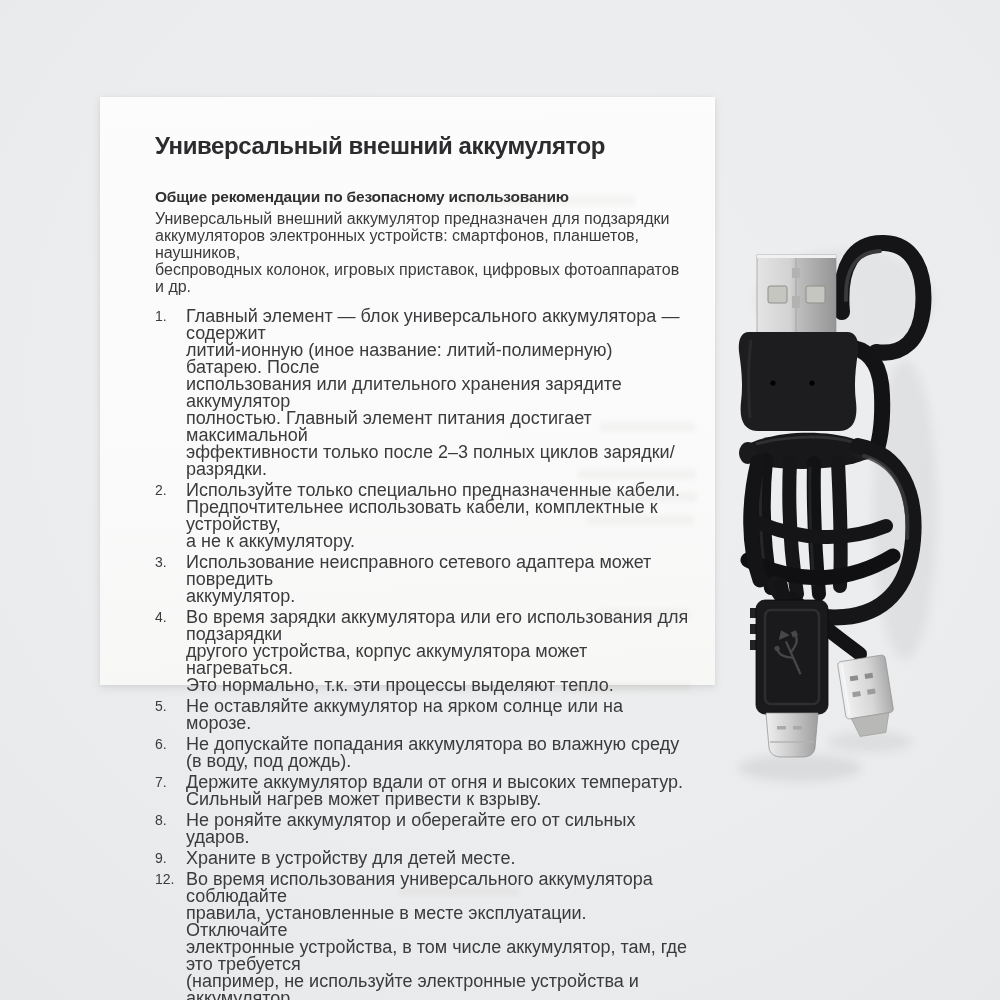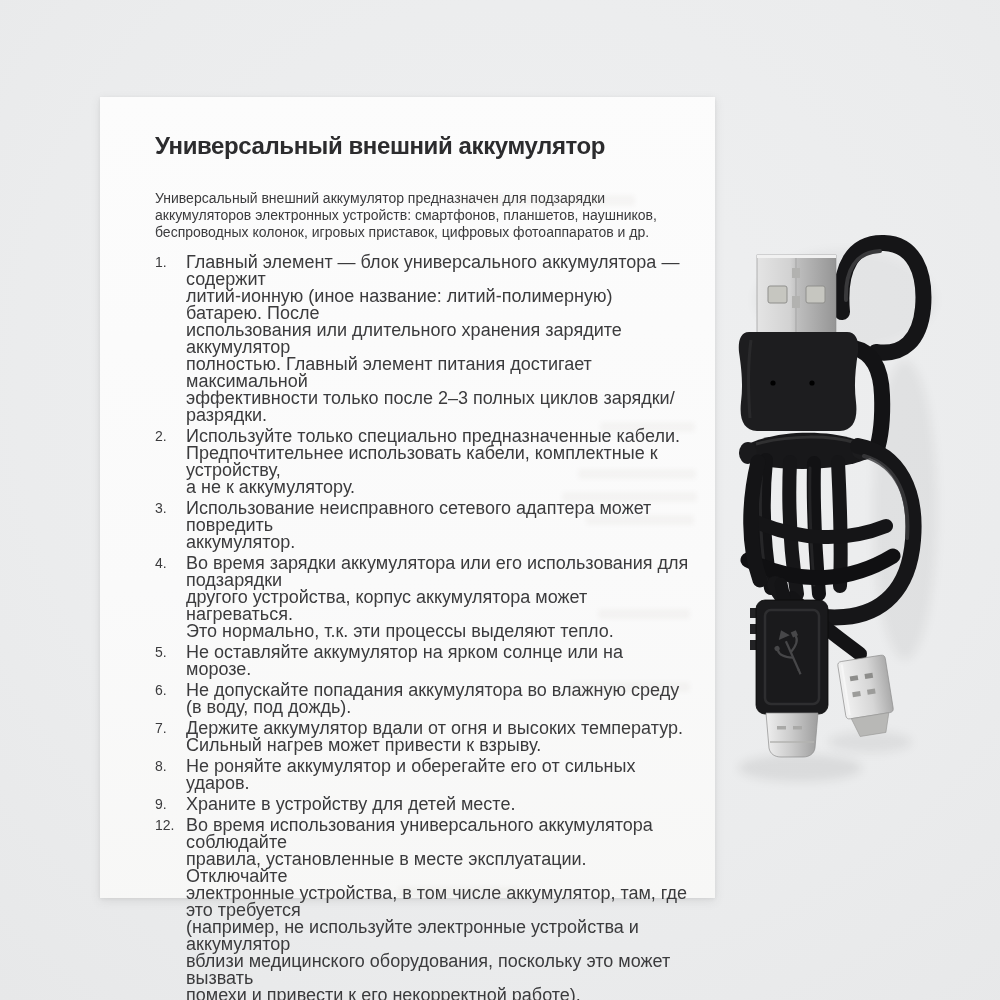--- a/index.html
+++ b/index.html
@@ -9,21 +9,21 @@
   }
   .photo {
     position: relative;
     width: 1000px; height: 1000px;
     overflow: hidden;
     background: radial-gradient(circle at 52% 38%, #eff0f1 0%, #ebeced 62%, #e7e8e9 100%);
   }
   .paper {
     position: absolute;
     left: 100px; top: 97px;
-    width: 615px; height: 801px;
+    width: 615px; height: 588px;
     background: linear-gradient(178deg, #fcfcfc 0%, #fafafa 60%, #f7f7f6 100%);
     box-shadow: 0 3px 10px rgba(70,70,70,0.10), 0 1px 3px rgba(70,70,70,0.08);
   }
   .doc-content {
     position: relative;
     padding: 34px 25px 0 55px;
     color: #3b3b3d;
   }
   .doc-title {
     margin: 0;
@@ -35,22 +35,22 @@
   }
   .doc-subtitle {
     margin: 26px 0 0 0;
     font-size: 15.5px;
     line-height: 19px;
     font-weight: 700;
     letter-spacing: -0.2px;
     color: #303032;
   }
   .doc-intro {
-    margin: 29px 0 13px 0;
-    font-size: 14px;
+    margin: 4px 0 13px 0;
+    font-size: 16px;
     line-height: 17px;
     white-space: pre-line;
   }
   .doc-list { margin: 0; padding: 0; }
   .li-row { display: flex; margin-bottom: 4px; }
   .li-num {
     flex: none;
     width: 31px;
     font-size: 14px;
     line-height: 17px;
@@ -76,20 +76,21 @@
   }
 </style>
 </head>
 <body>
 
 <div class="photo">
 
   <div class="paper">
     <div class="doc-content">
       <h1 class="doc-title">Универсальный внешний аккумулятор</h1>
+      <h2 class="doc-subtitle">Общие рекомендации по безопасному использованию</h2>
       <p class="doc-intro">Универсальный внешний аккумулятор предназначен для подзарядки
 аккумуляторов электронных устройств: смартфонов, планшетов, наушников,
 беспроводных колонок, игровых приставок, цифровых фотоаппаратов и др.</p>
 
       <div class="doc-list">
         <div class="li-row">
           <span class="li-num">1.</span>
           <span class="li-text">Главный элемент — блок универсального аккумулятора — содержит
 литий-ионную (иное название: литий-полимерную) батарею. После
 использования или длительного хранения зарядите аккумулятор

